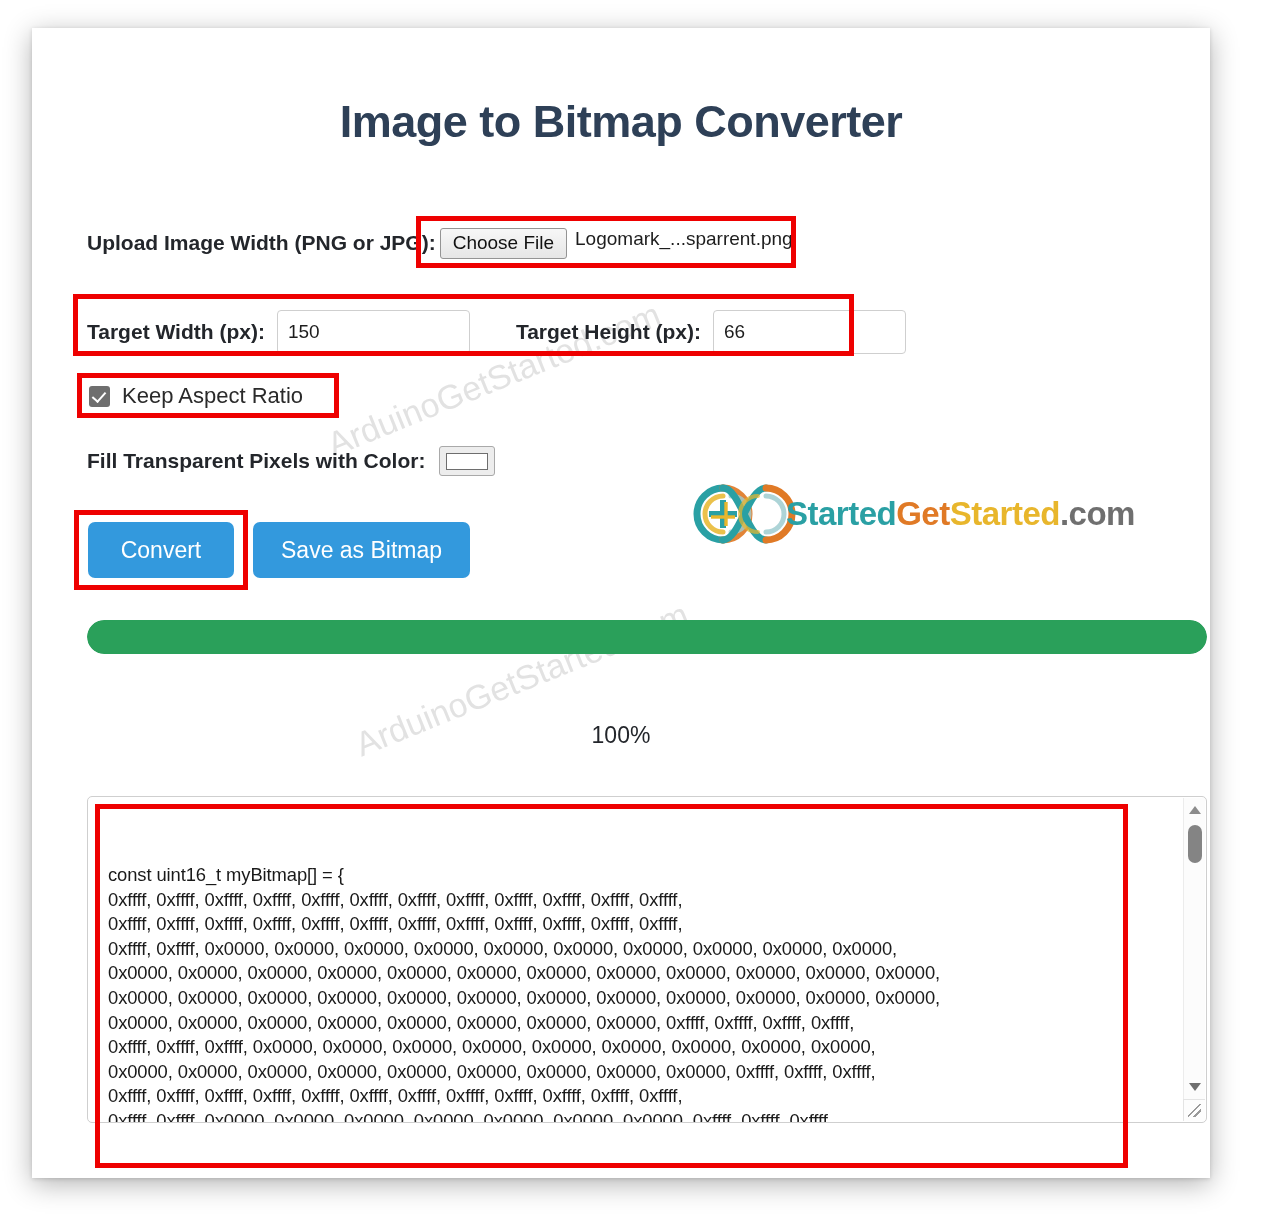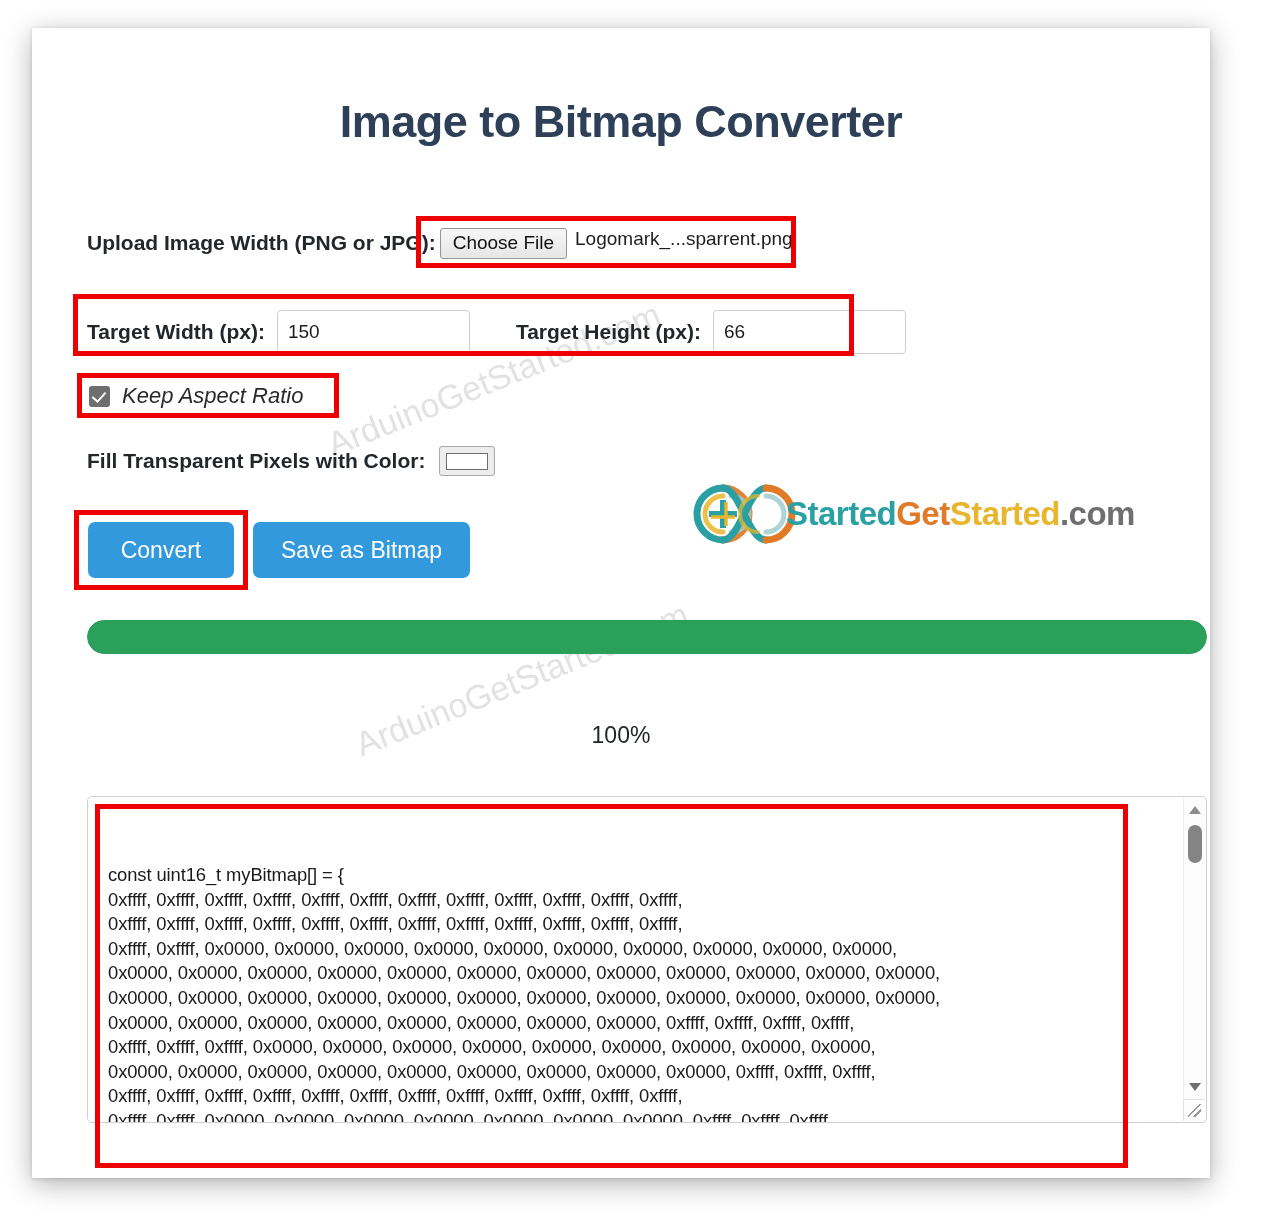--- a/index.html
+++ b/index.html
@@ -99,21 +99,21 @@
     font-family: "Liberation Sans", sans-serif;
     font-size: 19px;
     color: #1d1d1d;
     padding: 12px 10px;
     outline: none;
   }
   .gap-lbl { margin-left: 12px; }
   .spacer-48 { width: 46px; }
 
   
-  .chk-row { left: 57px; top: 355px; display: flex; align-items: center; font-style: italic; }
+  .chk-row { left: 57px; top: 355px; display: flex; align-items: center; }
   .chk-box {
     width: 21px; height: 21px;
     background: #6e6e6e;
     border-radius: 3px;
     position: relative;
     display: inline-block;
   }
   .chk-box::after {
     content: "";
     position: absolute;

